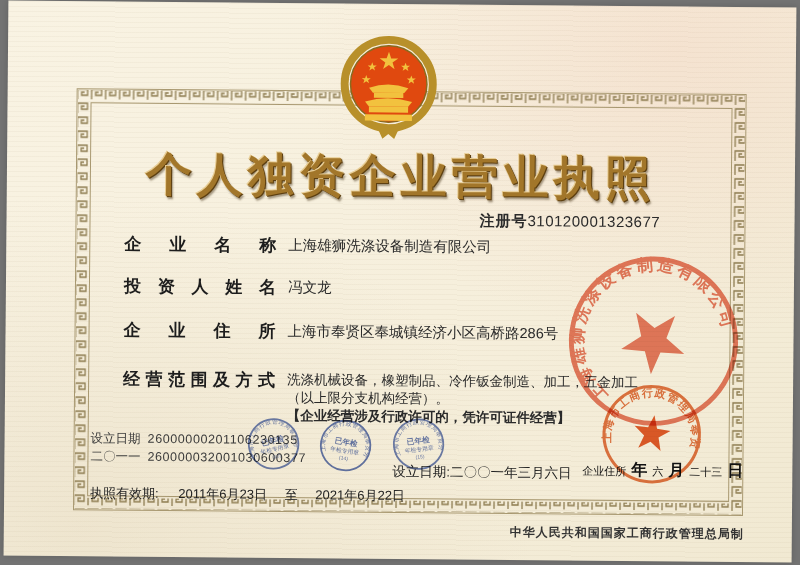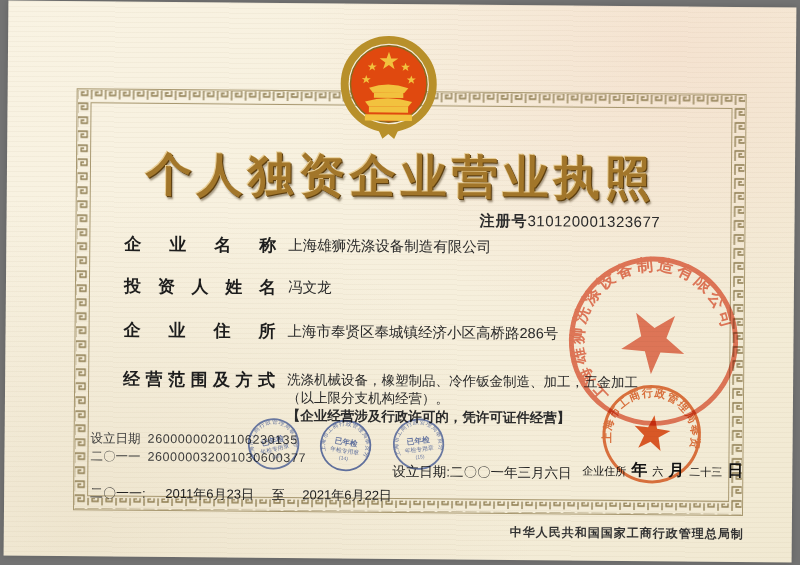--- a/index.html
+++ b/index.html
@@ -121,21 +121,21 @@
     <div class="issuedate">
       <span class="small">企业住所</span>
       <span class="unit">年</span>
       <span class="small">六</span>
       <span class="unit">月</span>
       <span class="small">二十三</span>
       <span class="unit">日</span>
     </div>
 
     <div class="validity">
-      <span>二〇一一:</span>
+      <span>执照有效期:</span>
       <span style="margin-left:16px">2011年6月23日</span>
       <span class="sep">至</span>
       <span>2021年6月22日</span>
     </div>
 
     <div class="maker">中华人民共和国国家工商行政管理总局制</div>
 
     <svg class="seal" style="left:242px;top:414px;opacity:.8;transform:rotate(-14deg)" width="54" height="54" viewBox="0 0 120 120">
       <circle cx="60" cy="60" r="55" fill="none" stroke="#4a63b0" stroke-width="4"></circle>
       <defs>

